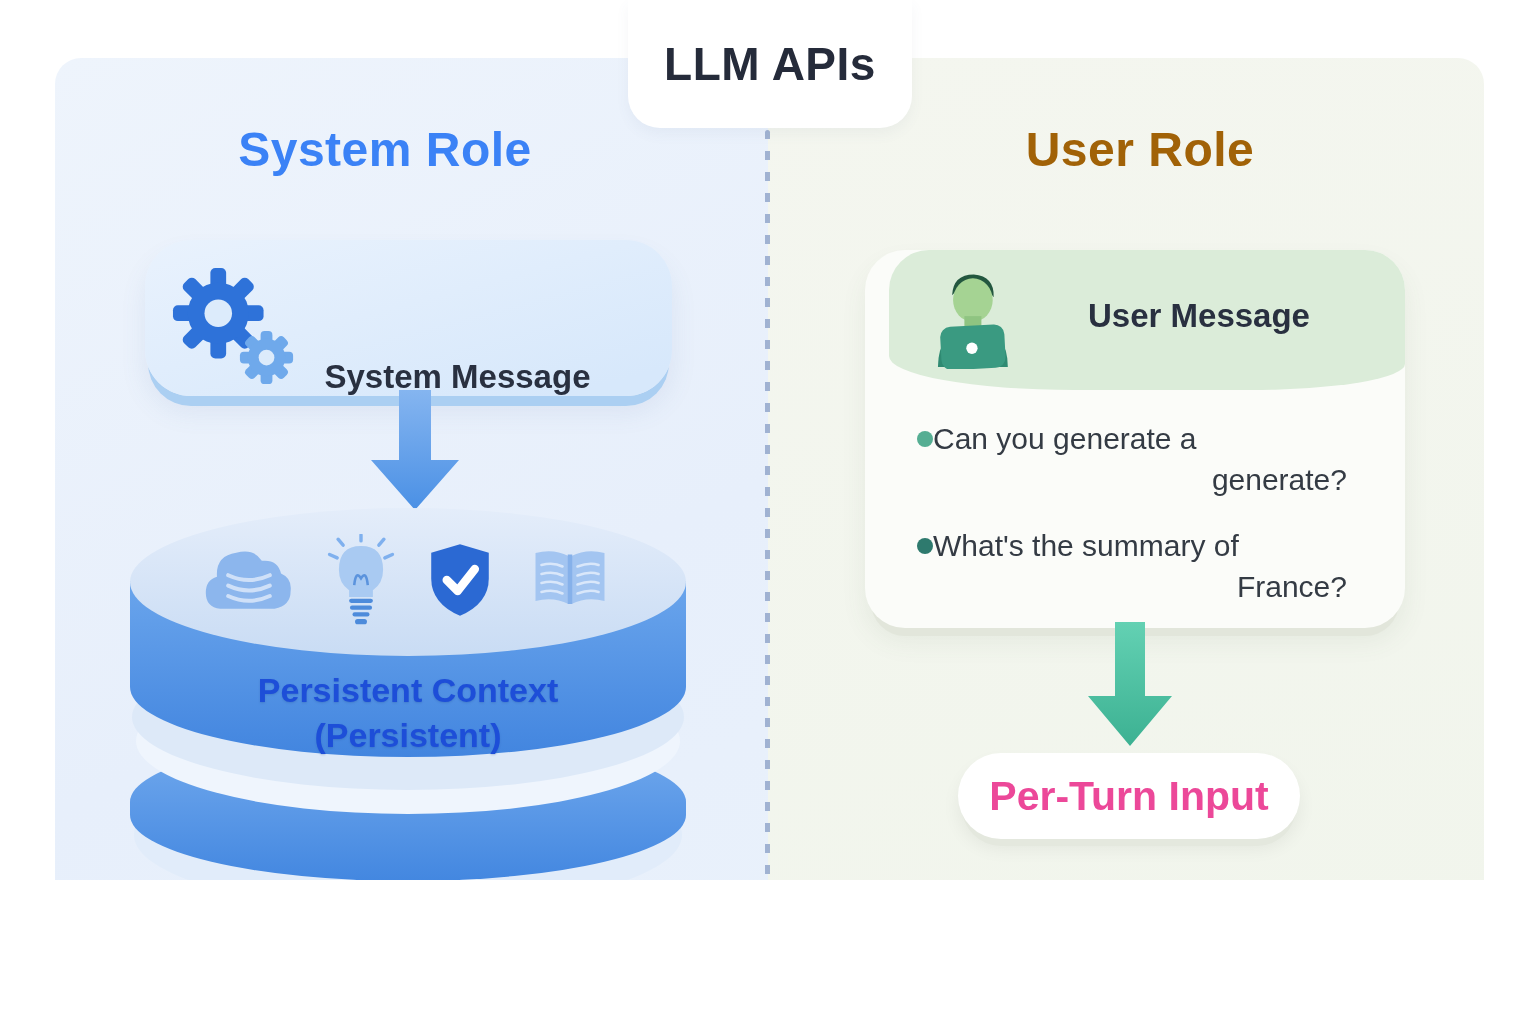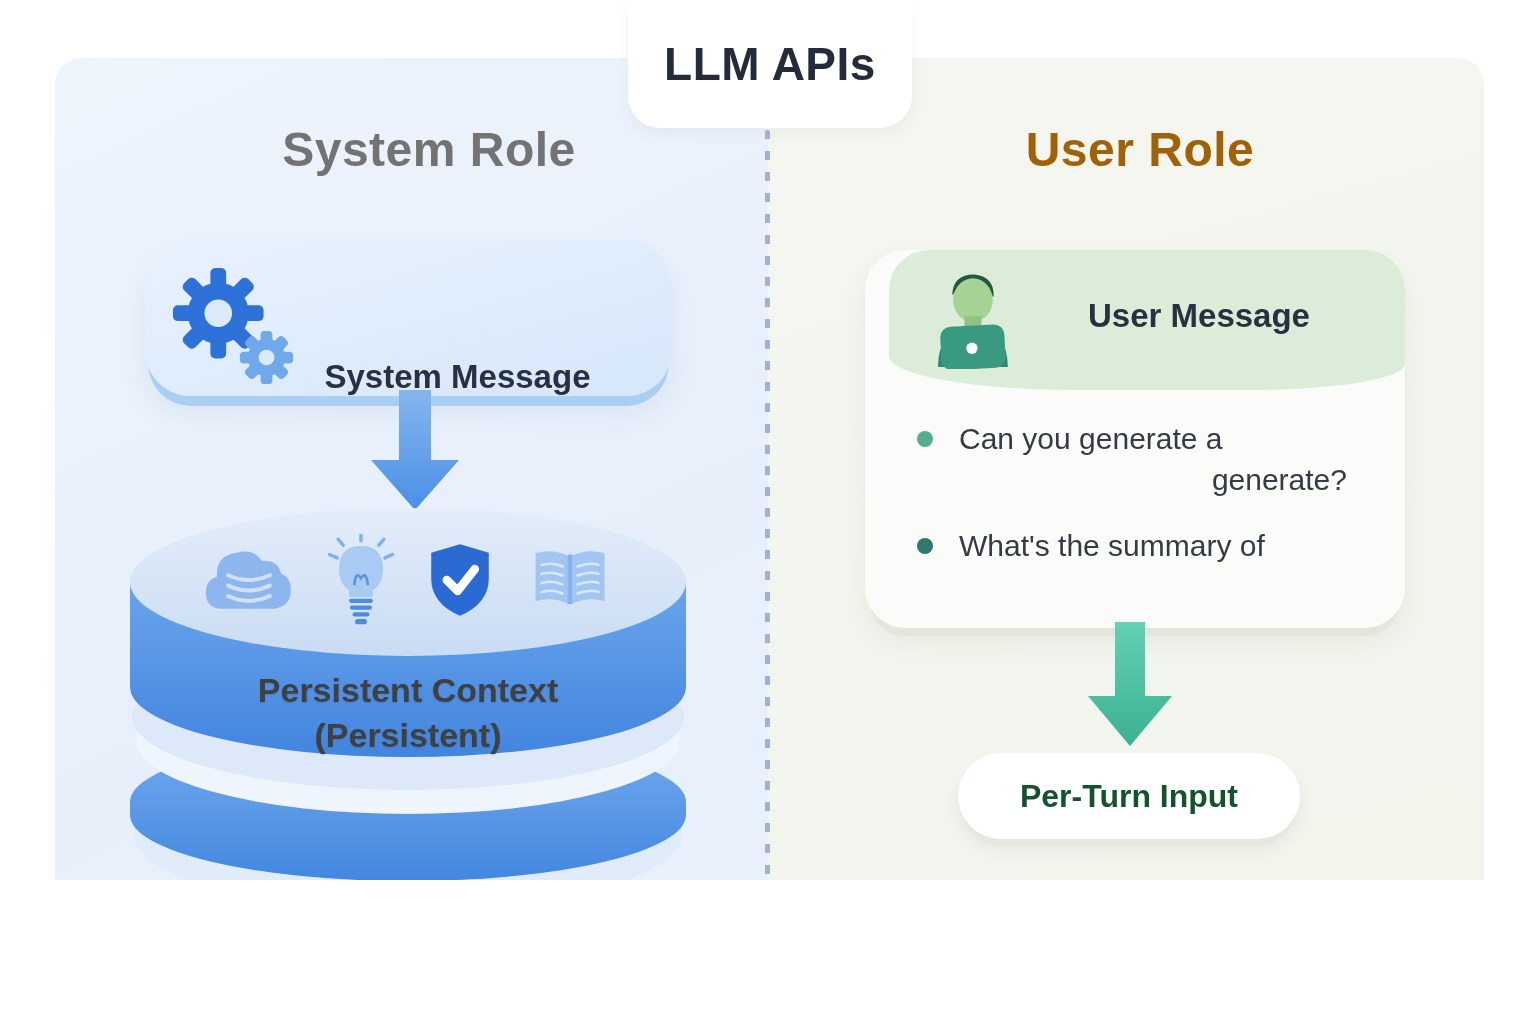--- a/index.html
+++ b/index.html
@@ -17,21 +17,21 @@
     border-radius:3px; opacity:.85; }
 
   
   .title-box { position:absolute; left:628px; top:0; width:284px; height:128px; background:#ffffff;
     border-radius:0 0 32px 32px; display:flex; align-items:center; justify-content:center;
     box-shadow:0 6px 14px rgba(90,110,140,.06); }
   .title-box span { font-size:46px; font-weight:800; color:#252b3a; letter-spacing:.5px; }
 
   
   .col-heading { position:absolute; top:122px; text-align:center; font-size:48px; font-weight:800; letter-spacing:.5px; }
-  .sys-heading { left:55px; width:660px; color:#737373;margin-left:44px; }
+  .sys-heading { left:55px; width:660px; color:#3b82f6; }
   .user-heading { left:790px; width:700px; color:#a16207; }
 
   
   .sys-card { position:absolute; left:145px; top:240px; width:527px; height:156px; border-radius:46px;
     background:linear-gradient(165deg,#e9f2fd 0%,#d7e8fb 90%);
     box-shadow:0 13px 0 -3px #abcff2, 0 16px 26px rgba(90,120,170,.10);
     display:flex; align-items:flex-end; padding:0 26px; }
   .sys-card-label { flex:1; text-align:center; font-size:33px; font-weight:700; color:#293040; margin-right:30px; }
 
   
@@ -47,45 +47,45 @@
                background:linear-gradient(180deg,#74abee 0%,#4387e0 100%); }
   .cyl-white { left:6px; top:160px; width:544px; height:146px; border-radius:50%; background:#eff5fd; }
   .cyl-light { left:2px; top:136px; width:552px; height:146px; border-radius:50%; background:#dde9f8; }
   .cyl-body  { left:0; top:73px; width:556px; height:176px;
                background:linear-gradient(180deg,#6aa5ec 0%,#4285df 100%);
                border-radius:0 0 278px 278px / 0 0 70px 70px; }
   .cyl-top   { left:0; top:0; width:556px; height:148px; border-radius:50%;
                background:linear-gradient(180deg,#e4edfa 0%,#c9dcf4 100%); }
   .cyl-icons { left:0; top:22px; width:556px; height:104px; display:flex; justify-content:center;
                align-items:center; gap:30px; }
-  .cyl-text  { left:0; top:160px; width:556px; text-align:center; color:#404040; font-weight:700;
+  .cyl-text  { left:0; top:160px; width:556px; text-align:center; color:#1d4ed8; font-weight:700;
                font-size:34px; line-height:1.32; text-shadow:0 1px 2px rgba(30,70,140,.25); }
 
   
   .user-card { position:absolute; left:865px; top:250px; width:540px; height:378px; border-radius:40px;
     background:#fbfcf9; box-shadow:0 14px 0 -6px #e2e6db, 0 14px 26px rgba(80,100,80,.08); }
   .user-card-header { position:absolute; top:0; left:0; right:0; height:140px; background:#dbecd9;
     border-radius:40px 40px 30% 36% / 40px 40px 26px 34px;
     display:flex; align-items:center; padding:0 30px;margin-left:24px; }
   .user-card-label { flex:1; text-align:center; font-size:33px; font-weight:700; color:#293040; margin-top:-8px; }
   .bullets { position:absolute; top:168px; left:52px; right:56px; list-style:none; }
   .bullets li { margin-bottom:24px; font-size:30px; color:#343b44; line-height:1.38; }
-  .b-row { display:flex; gap:26px; }
+  .b-row { display:flex; }
   .dot { width:16px; height:16px; border-radius:50%; margin-top:13px; flex:none; }
   .dot1 { background:#55ae93; }
   .dot2 { background:#2e7a6e; }
   .b-text { flex:1; }
   .l1 { display:block; text-align:left; }
   .l2 { display:block; text-align:right; padding-right:2px; }
 
   
   .pill { position:absolute; left:958px; top:753px; width:342px; height:86px; background:#ffffff;
     border-radius:44px; box-shadow:0 11px 0 -4px #e4e8de, 0 10px 18px rgba(0,0,0,.06);
     display:flex; align-items:center; justify-content:center; }
-  .pill span { font-size:32px; font-weight:700; color:#14532d; }
+  .pill span { font-size:41px; font-weight:700; color:#ec4899; }
 </style>
 </head>
 <body>
 
 <div class="stage">
 
   <div class="panel panel-left"></div>
   <div class="panel panel-right"></div>
   <div class="divider"></div>
 
@@ -229,20 +229,21 @@
             <span class="l1">Can you generate a</span>
             <span class="l2">generate?</span>
           </span>
         </div>
       </li>
       <li>
         <div class="b-row">
           <span class="dot dot2"></span>
           <span class="b-text">
             <span class="l1">What's the summary of</span>
+            <span class="l2">France?</span>
           </span>
         </div>
       </li>
     </ul>
   </div>
 
   <span class="arrow arrow-green">
     <svg width="104" height="126" viewBox="0 0 104 126">
       <defs>
         <linearGradient id="gg" x1="0" y1="0" x2="0" y2="1">

